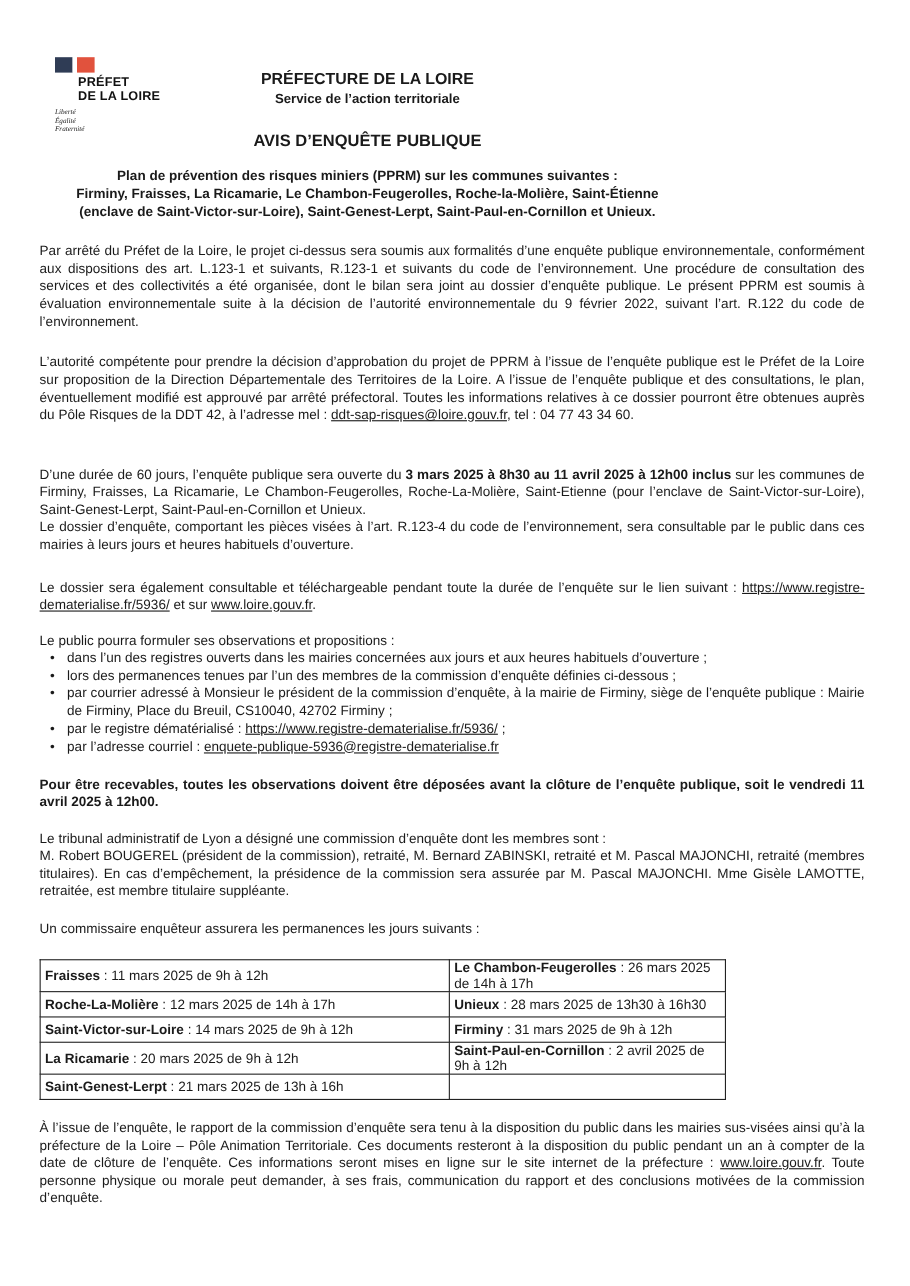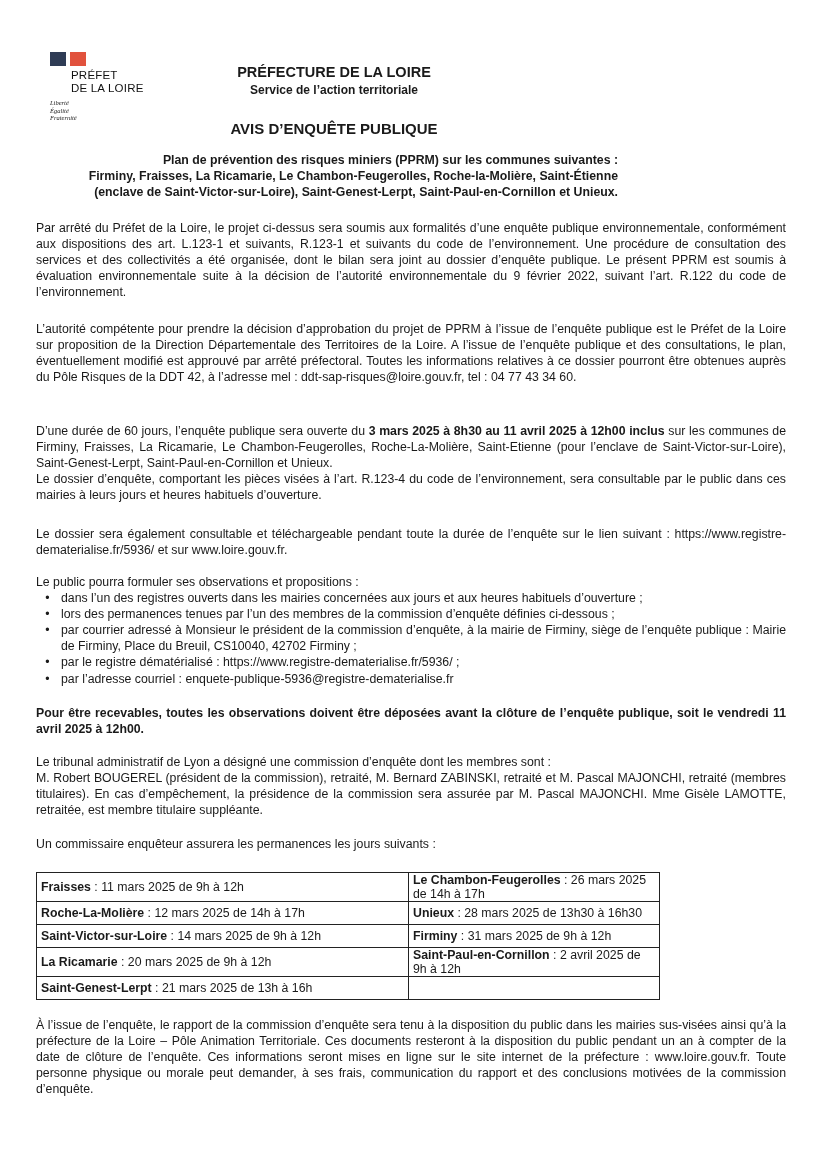--- a/index.html
+++ b/index.html
@@ -5,31 +5,31 @@
   html, body { margin: 0; padding: 0; background: #ffffff; }
   body {
     width: 827px; height: 1169px; position: relative; overflow: hidden;
     font-family: "Liberation Sans", sans-serif; color: #1a1a1a;
   }
   .logo { position: absolute; left: 50px; top: 52px; width: 120px; }
   .flag { display: flex; width: 36px; height: 14px; margin-bottom: 3px; }
   .flag .blue { width: 16px; background: #2f3c55; }
   .flag .white { width: 4px; background: #fff; }
   .flag .red { width: 16px; background: #e1523d; }
-  .logo-title { font-weight: normal; font-size: 11.5px; line-height: 13px; color: #111; letter-spacing: 0.2px; padding-left: 21px; }
+  .logo-title { font-weight: bold; font-size: 11.5px; line-height: 13px; color: #111; letter-spacing: 0.2px; padding-left: 21px; }
   .motto { font-family: "Liberation Serif", serif; font-style: italic; font-size: 6.5px; line-height: 7.5px; margin-top: 4px; color: #222; }
 
   .header { position: absolute; left: 0; width: 668px; text-align: center; }
   .h-pref { top: 64px; font-weight: bold; font-size: 14.5px; }
   .h-serv { top: 83px; font-weight: bold; font-size: 12px; }
   .h-avis { top: 120px; font-weight: bold; font-size: 15px; }
-  .h-plan { top: 152px; font-weight: bold; font-size: 12.3px; line-height: 16px; padding: 0 50px; box-sizing: border-box; text-align: right; }
+  .h-plan { top: 152px; font-weight: bold; font-size: 12.3px; line-height: 16px; padding: 0 50px; box-sizing: border-box; }
 
   .p { position: absolute; left: 36px; width: 750px; font-size: 12.3px; line-height: 16.1px; text-align: justify; }
-  .p .u { }
+  .p .u { text-decoration: underline; }
   .b { font-weight: bold; }
   ul.bul { list-style: none; margin: 0; padding: 0; }
   ul.bul li { position: relative; padding-left: 25px; }
   ul.bul li .dot { position: absolute; left: 24px; margin-left: -25px; padding-left: 0; width: 25px; text-align: center; }
 
   table.perm { position: absolute; left: 36px; top: 872px; width: 624px; border-collapse: collapse; font-size: 12.3px; }
   table.perm td { border: 1px solid #222; height: 22px; padding: 0 4px; vertical-align: middle; }
   table.perm td.left { width: 363px; }
 </style>
 </head>

